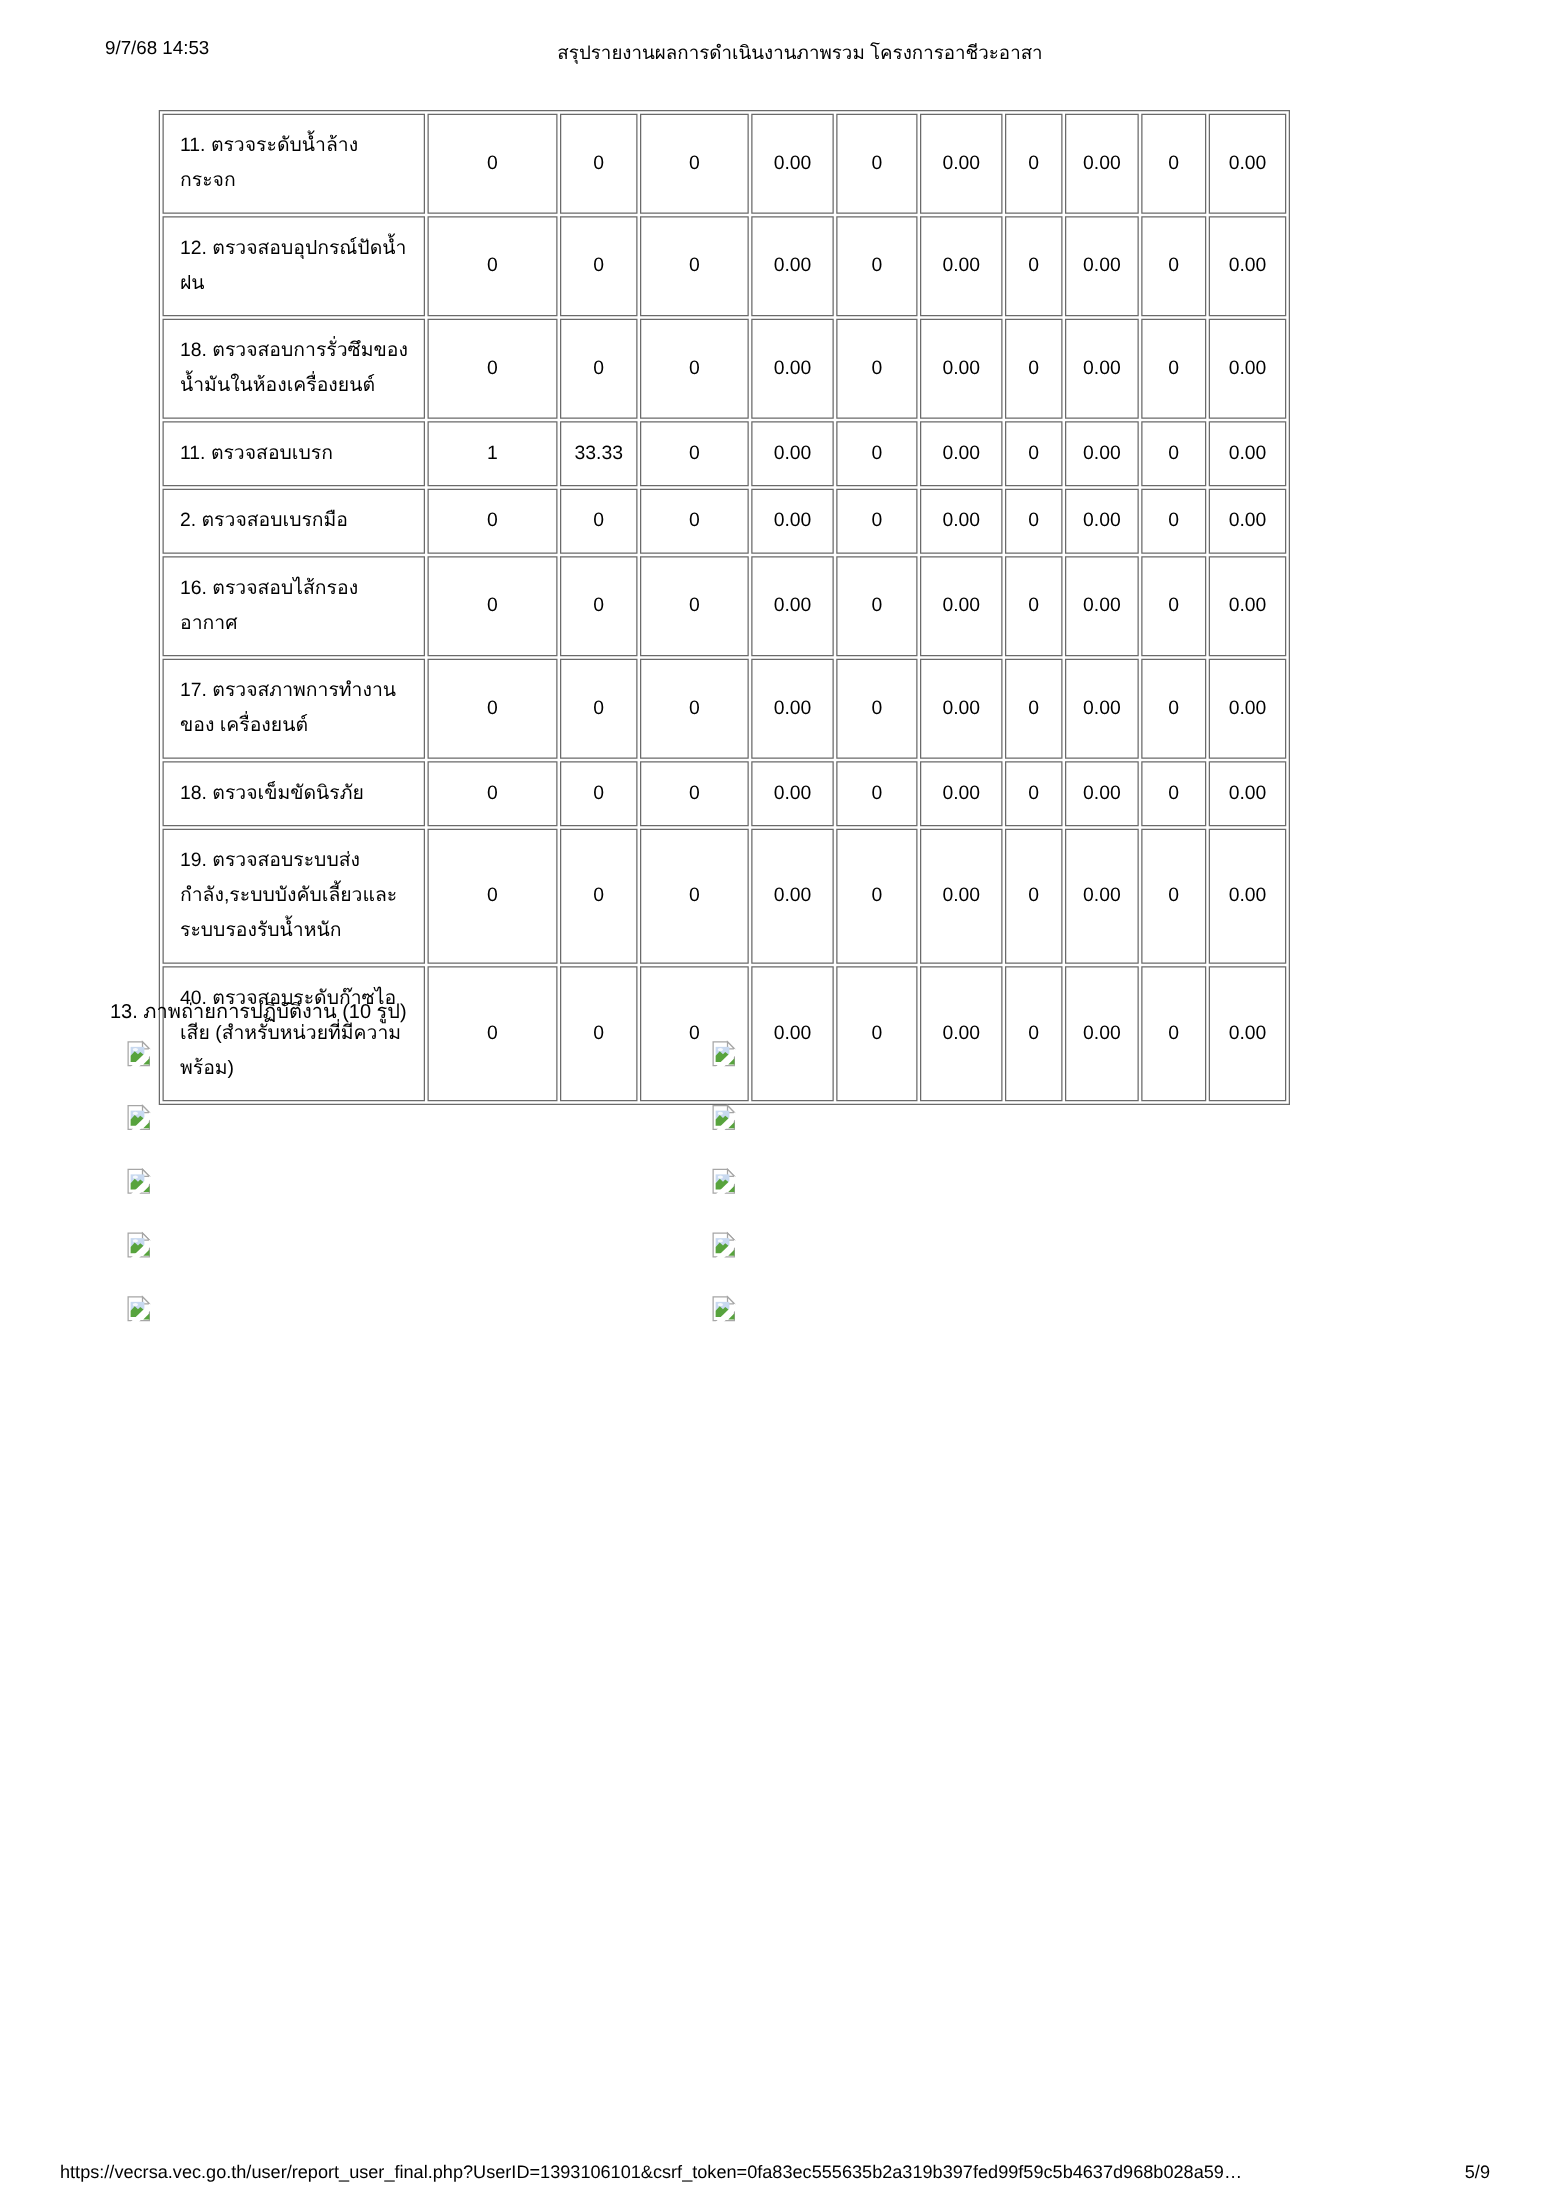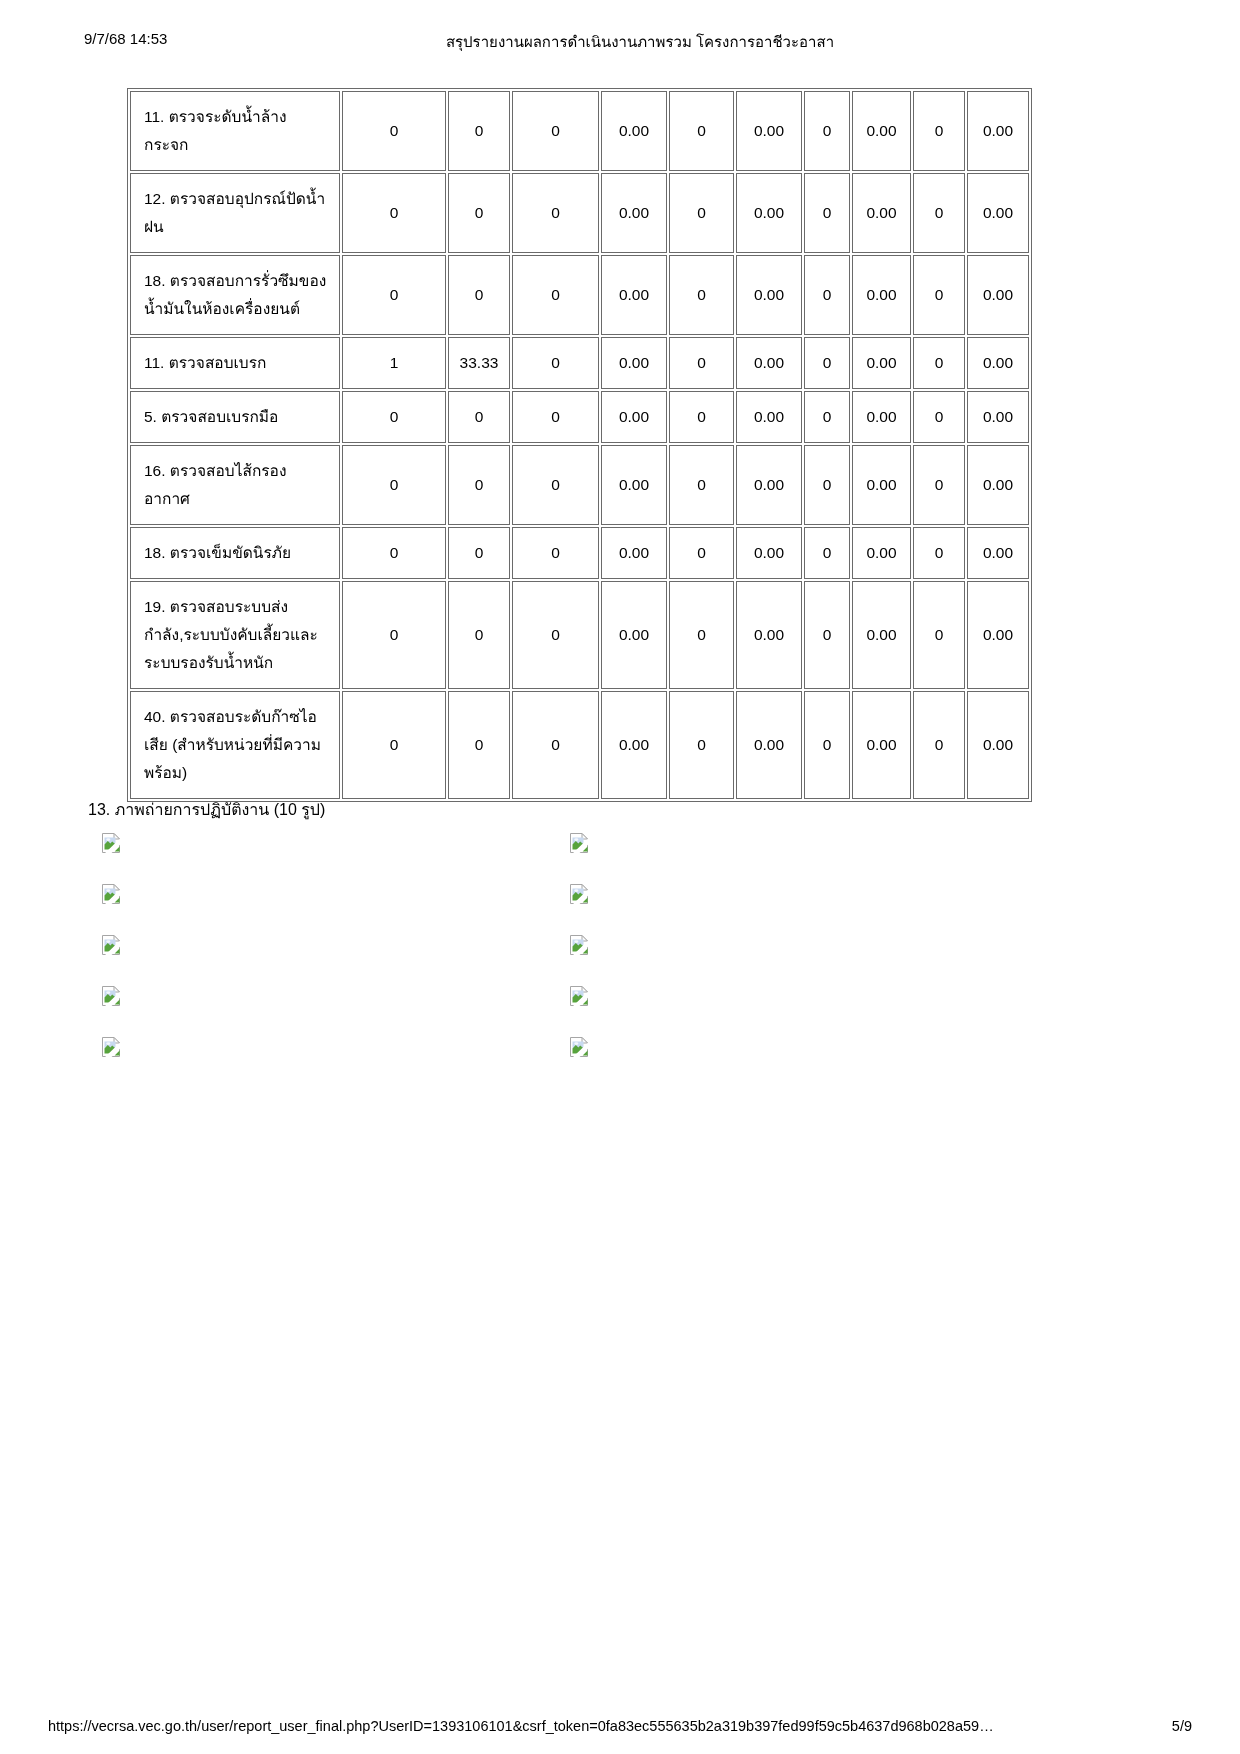--- a/index.html
+++ b/index.html
@@ -50,21 +50,21 @@
     position: absolute; top: 832px; left: 100px;
     display: grid;
     grid-template-columns: 468px auto;
     row-gap: 29px;
     justify-items: start;
   }
   .broken-img { width: 22px; height: 22px; display: block; }
 
   
   .print-footer {
-    position: absolute; left: 48px; right: 48px; bottom: 20px;
+    position: absolute; left: 48px; right: 48px; bottom: 8px;
     font-size: 14.5px;
     display: flex; justify-content: space-between; align-items: baseline;
   }
   .print-footer .url { max-width: 1100px; white-space: nowrap; overflow: hidden; }
 </style>
 </head>
 <body>
 
 <div class="page">
 
@@ -134,34 +134,47 @@
           <td class="num-cell">0</td>
           <td class="num-cell">0.00</td>
           <td class="num-cell">0</td>
           <td class="num-cell">0.00</td>
           <td class="num-cell">0</td>
           <td class="num-cell">0.00</td>
           <td class="num-cell">0</td>
           <td class="num-cell">0.00</td>
         </tr>
         <tr>
-          <td class="label-cell">5. ตรวจสอบเบรกมือ</td>
+          <td class="label-cell">2. ตรวจสอบเบรกมือ</td>
           <td class="num-cell">0</td>
           <td class="num-cell">0</td>
           <td class="num-cell">0</td>
           <td class="num-cell">0.00</td>
           <td class="num-cell">0</td>
           <td class="num-cell">0.00</td>
           <td class="num-cell">0</td>
           <td class="num-cell">0.00</td>
           <td class="num-cell">0</td>
           <td class="num-cell">0.00</td>
         </tr>
         <tr>
           <td class="label-cell">16. ตรวจสอบไส้กรองอากาศ</td>
+          <td class="num-cell">0</td>
+          <td class="num-cell">0</td>
+          <td class="num-cell">0</td>
+          <td class="num-cell">0.00</td>
+          <td class="num-cell">0</td>
+          <td class="num-cell">0.00</td>
+          <td class="num-cell">0</td>
+          <td class="num-cell">0.00</td>
+          <td class="num-cell">0</td>
+          <td class="num-cell">0.00</td>
+        </tr>
+        <tr>
+          <td class="label-cell">17. ตรวจสภาพการทำงานของ เครื่องยนต์</td>
           <td class="num-cell">0</td>
           <td class="num-cell">0</td>
           <td class="num-cell">0</td>
           <td class="num-cell">0.00</td>
           <td class="num-cell">0</td>
           <td class="num-cell">0.00</td>
           <td class="num-cell">0</td>
           <td class="num-cell">0.00</td>
           <td class="num-cell">0</td>
           <td class="num-cell">0.00</td>

